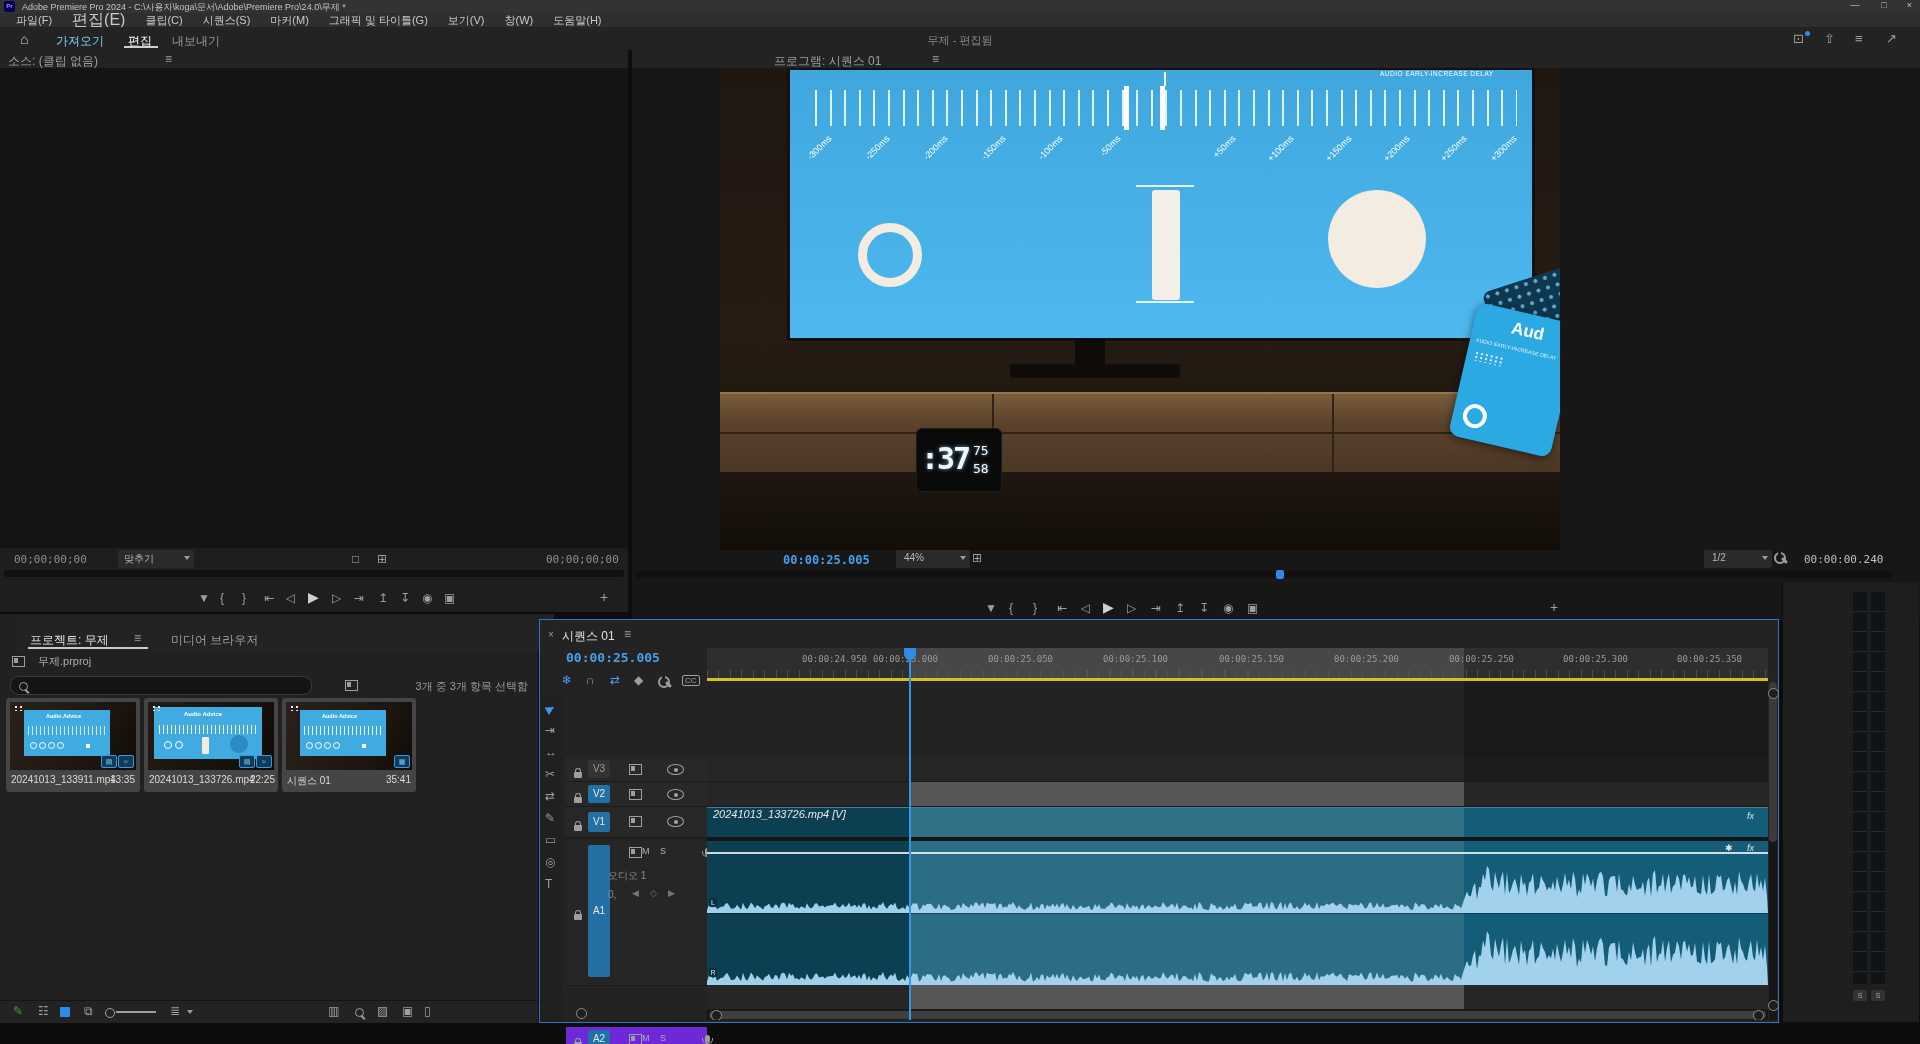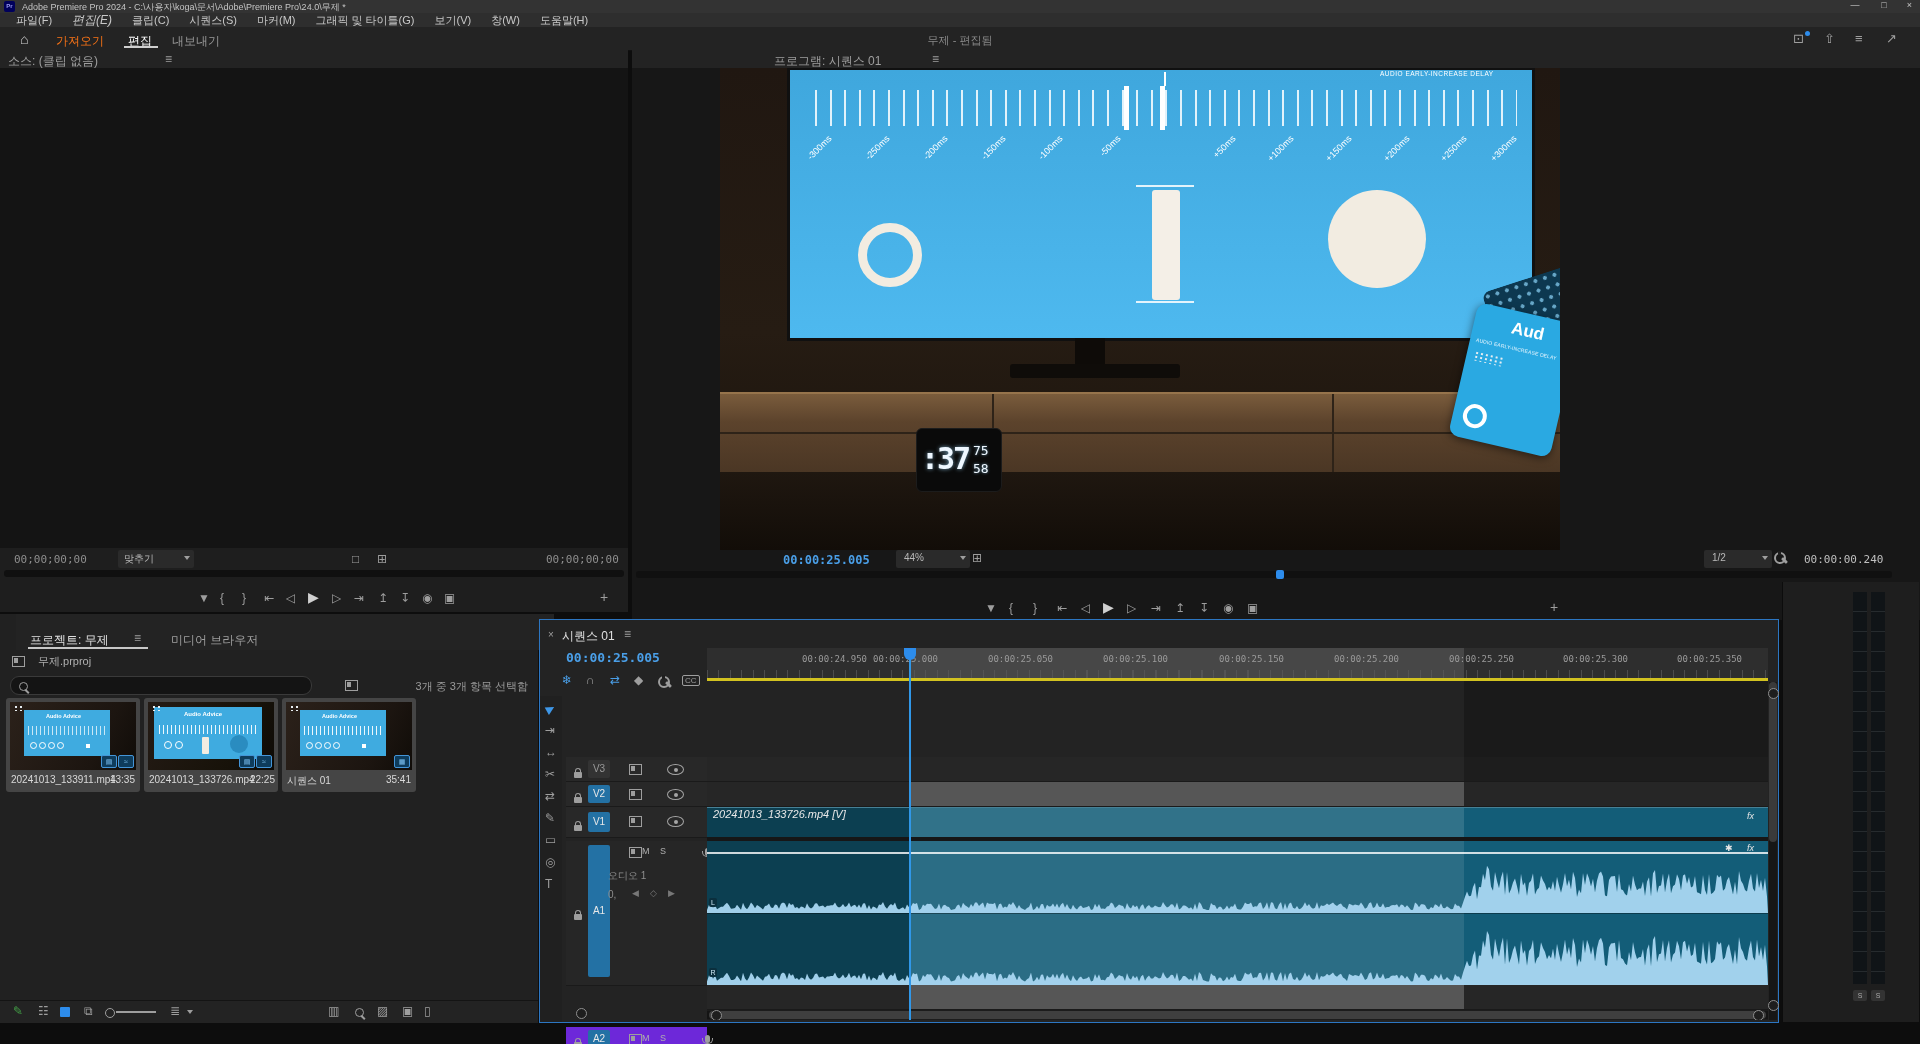--- a/index.html
+++ b/index.html
@@ -44,33 +44,33 @@
   <div class="abs" style="left:0;top:0;width:1920px;height:13px;background:#333;">
     <span class="abs" style="left:4px;top:1px;width:11px;height:11px;background:#00005b;color:#9b9bf0;font-size:6px;font-weight:bold;text-align:center;line-height:11px;border-radius:2px;">Pr</span>
     <span class="abs nw" style="left:22px;top:1px;font-size:9px;color:#c4c4c4;">Adobe Premiere Pro 2024 - C:\사용자\koga\문서\Adobe\Premiere Pro\24.0\무제 *</span>
     <span class="abs" style="left:1843px;top:0;width:24px;height:13px;text-align:center;font-size:9px;color:#c4c4c4;">—</span>
     <span class="abs" style="left:1872px;top:0;width:24px;height:13px;text-align:center;font-size:9px;color:#c4c4c4;">□</span>
     <span class="abs" style="left:1899px;top:0;width:21px;height:13px;text-align:center;font-size:9px;color:#c4c4c4;">×</span>
   </div>
 
   <div class="abs" style="left:0;top:13px;width:1920px;height:14px;background:#2e2e2e;display:flex;align-items:center;padding-left:6px;">
     <span style="padding:0 10px;font-size:11px;">파일(F)</span>
-    <span style="padding:0 10px;font-size:12px;font-style:italic;">편집(E)</span>
+    <span style="padding:0 10px;font-size:16px;">편집(E)</span>
     <span style="padding:0 10px;font-size:11px;">클립(C)</span>
     <span style="padding:0 10px;font-size:11px;">시퀀스(S)</span>
     <span style="padding:0 10px;font-size:11px;">마커(M)</span>
     <span style="padding:0 10px;font-size:11px;">그래픽 및 타이틀(G)</span>
     <span style="padding:0 10px;font-size:11px;">보기(V)</span>
     <span style="padding:0 10px;font-size:11px;">창(W)</span>
     <span style="padding:0 10px;font-size:11px;">도움말(H)</span>
   </div>
 
   <div class="abs" style="left:0;top:27px;width:1920px;height:23px;background:#232323;border-bottom:1px solid #111;">
     <span class="abs" style="left:20px;top:4px;font-size:14px;color:#cfcfcf;">⌂</span>
-    <span class="abs" style="left:56px;top:6px;font-size:12px;color:#f97316;">가져오기</span>
+    <span class="abs" style="left:56px;top:6px;font-size:12px;color:#7dd3fc;">가져오기</span>
     <span class="abs" style="left:128px;top:6px;font-size:12px;color:#fff;">편집</span>
     <div class="abs" style="left:124px;top:19px;width:34px;height:2px;background:#d0d0d0;"></div>
     <span class="abs" style="left:172px;top:6px;font-size:12px;color:#9a9a9a;">내보내기</span>
     <span class="abs" style="left:50%;top:6px;transform:translateX(-50%);font-size:11px;color:#8a8a8a;">무제 - 편집됨</span>
     <span class="abs ic" style="left:1793px;top:5px;font-size:13px;">⊡</span>
     <div class="abs" style="left:1805px;top:4px;width:5px;height:5px;border-radius:50%;background:#2d8ceb;"></div>
     <span class="abs ic" style="left:1824px;top:5px;font-size:13px;">⇧</span>
     <span class="abs ic" style="left:1855px;top:5px;font-size:13px;">≡</span>
     <span class="abs ic" style="left:1886px;top:5px;font-size:13px;">↗</span>
   </div>

